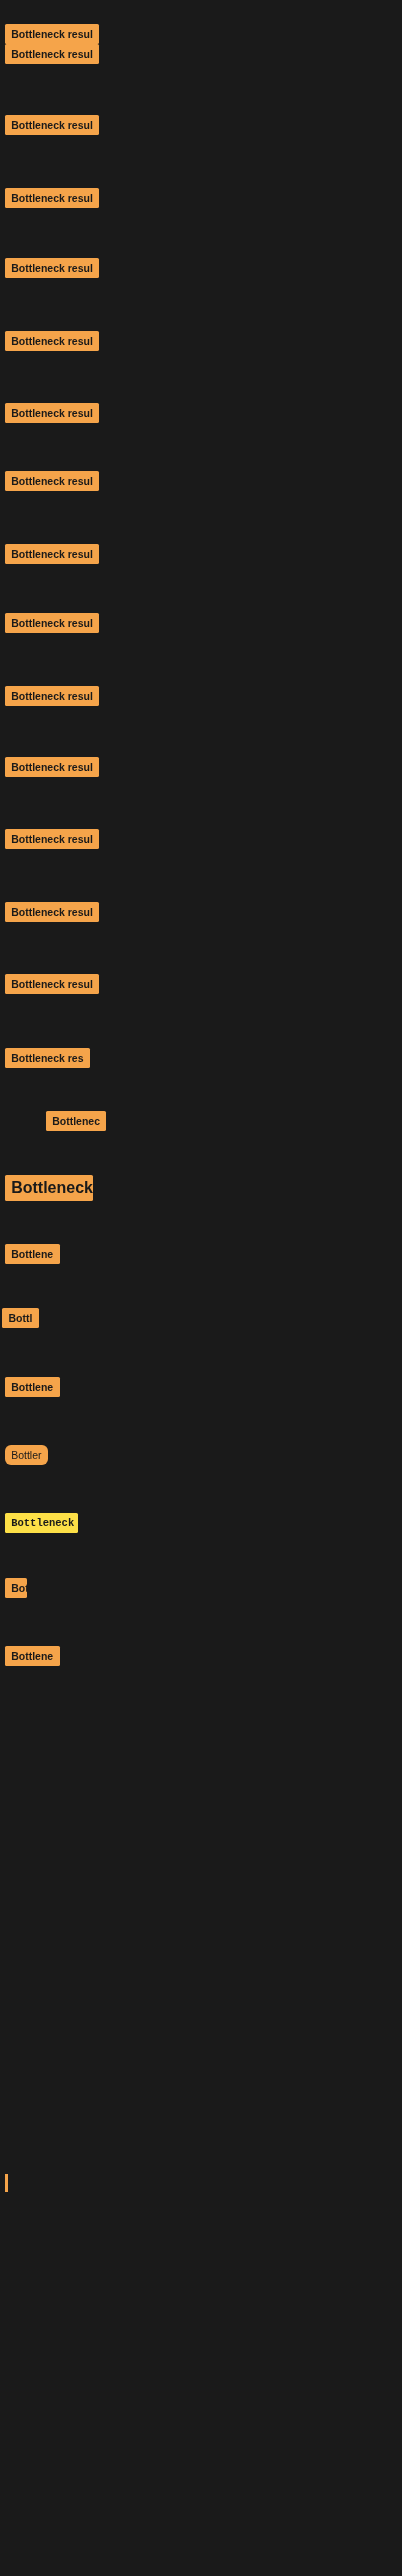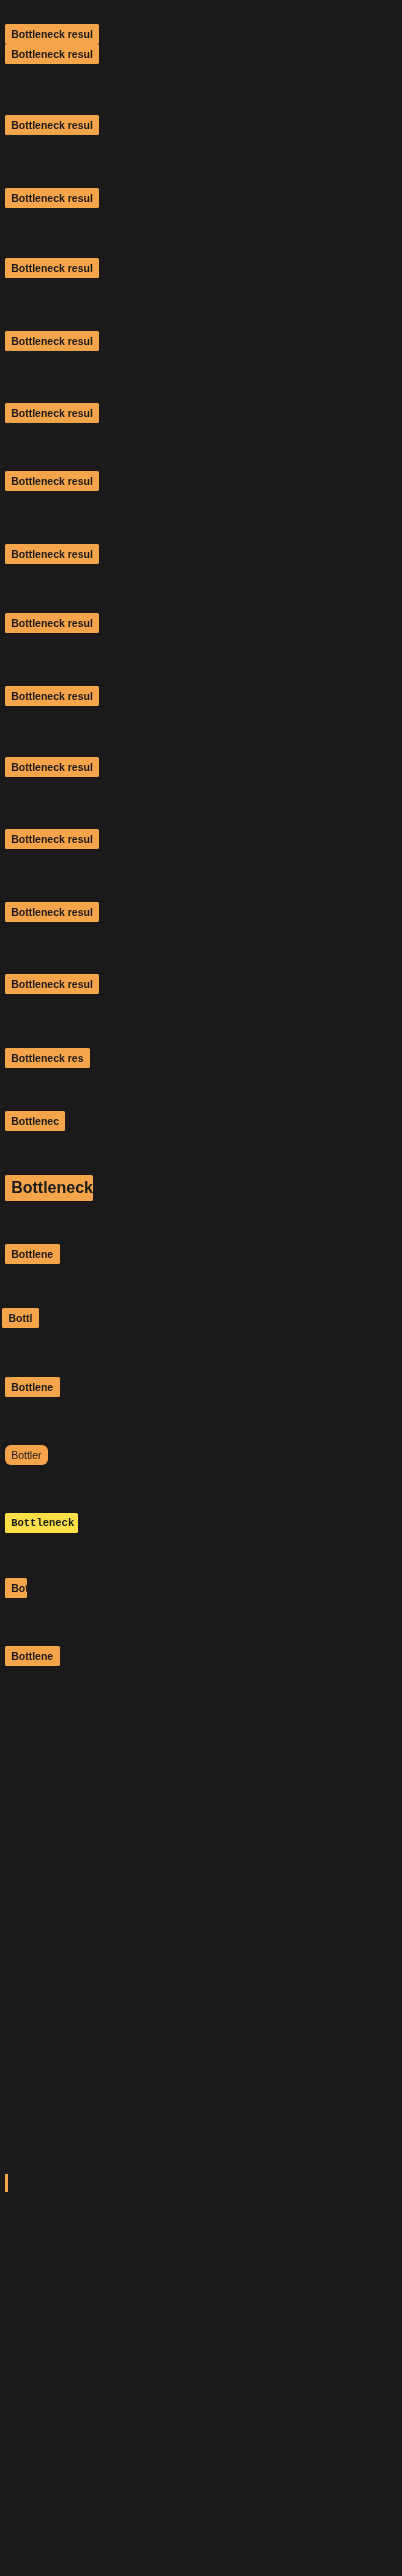--- a/index.html
+++ b/index.html
@@ -32,21 +32,21 @@
       <div style="position: absolute; top: 403px; left: 0px;"><div style="display: inline-block; background-color: rgb(245, 164, 74); color: rgb(26, 26, 26); font-family: Arial, sans-serif; font-size: 10.5px; font-weight: bold; padding: 4px 6.4px; border-radius: 1.6px; max-width: 118px; overflow: hidden; white-space: nowrap; margin-left: 4.8px;">Bottleneck resul</div></div>
       <div style="position: absolute; top: 471px; left: 0px;"><div style="display: inline-block; background-color: rgb(245, 164, 74); color: rgb(26, 26, 26); font-family: Arial, sans-serif; font-size: 10.5px; font-weight: bold; padding: 4px 6.4px; border-radius: 1.6px; max-width: 118px; overflow: hidden; white-space: nowrap; margin-left: 4.8px;">Bottleneck resul</div></div>
       <div style="position: absolute; top: 544px; left: 0px;"><div style="display: inline-block; background-color: rgb(245, 164, 74); color: rgb(26, 26, 26); font-family: Arial, sans-serif; font-size: 10.5px; font-weight: bold; padding: 4px 6.4px; border-radius: 1.6px; max-width: 118px; overflow: hidden; white-space: nowrap; margin-left: 4.8px;">Bottleneck resul</div></div>
       <div style="position: absolute; top: 613px; left: 0px;"><div style="display: inline-block; background-color: rgb(245, 164, 74); color: rgb(26, 26, 26); font-family: Arial, sans-serif; font-size: 10.5px; font-weight: bold; padding: 4px 6.4px; border-radius: 1.6px; max-width: 118px; overflow: hidden; white-space: nowrap; margin-left: 4.8px;">Bottleneck resul</div></div>
       <div style="position: absolute; top: 686px; left: 0px;"><div style="display: inline-block; background-color: rgb(245, 164, 74); color: rgb(26, 26, 26); font-family: Arial, sans-serif; font-size: 10.5px; font-weight: bold; padding: 4px 6.4px; border-radius: 1.6px; max-width: 118px; overflow: hidden; white-space: nowrap; margin-left: 4.8px;">Bottleneck resul</div></div>
       <div style="position: absolute; top: 757px; left: 0px;"><div style="display: inline-block; background-color: rgb(245, 164, 74); color: rgb(26, 26, 26); font-family: Arial, sans-serif; font-size: 10.5px; font-weight: bold; padding: 4px 6.4px; border-radius: 1.6px; max-width: 118px; overflow: hidden; white-space: nowrap; margin-left: 4.8px;">Bottleneck resul</div></div>
       <div style="position: absolute; top: 829px; left: 0px;"><div style="display: inline-block; background-color: rgb(245, 164, 74); color: rgb(26, 26, 26); font-family: Arial, sans-serif; font-size: 10.5px; font-weight: bold; padding: 4px 6.4px; border-radius: 1.6px; max-width: 118px; overflow: hidden; white-space: nowrap; margin-left: 4.8px;">Bottleneck resul</div></div>
       <div style="position: absolute; top: 902px; left: 0px;"><div style="display: inline-block; background-color: rgb(245, 164, 74); color: rgb(26, 26, 26); font-family: Arial, sans-serif; font-size: 10.5px; font-weight: bold; padding: 4px 6.4px; border-radius: 1.6px; max-width: 118px; overflow: hidden; white-space: nowrap; margin-left: 4.8px;">Bottleneck resul</div></div>
       <div style="position: absolute; top: 974px; left: 0px;"><div style="display: inline-block; background-color: rgb(245, 164, 74); color: rgb(26, 26, 26); font-family: Arial, sans-serif; font-size: 10.5px; font-weight: bold; padding: 4px 6.4px; border-radius: 1.6px; max-width: 118px; overflow: hidden; white-space: nowrap; margin-left: 4.8px;">Bottleneck resul</div></div>
       <div style="position: absolute; top: 1048px; left: 0px;"><div style="display: inline-block; background-color: rgb(245, 164, 74); color: rgb(26, 26, 26); font-family: Arial, sans-serif; font-size: 10.5px; font-weight: bold; padding: 4px 6.4px; border-radius: 1.6px; max-width: 103px; overflow: hidden; white-space: nowrap; margin-left: 4.8px;">Bottleneck res</div></div>
-      <div style="position: absolute; top: 1111px; left: 0px;"><div style="display: inline-block; background-color: rgb(245, 164, 74); color: rgb(26, 26, 26); font-family: Arial, sans-serif; font-size: 10.5px; font-weight: bold; padding: 4px 6.4px; border-radius: 1.6px; max-width: 66px; overflow: hidden; white-space: nowrap; margin-left: 4.8px;">Bottlenec</div></div>
+      <div style="position: absolute; top: 1111px; left: 0px; padding-left: 41px;"><div style="display: inline-block; background-color: rgb(245, 164, 74); color: rgb(26, 26, 26); font-family: Arial, sans-serif; font-size: 10.5px; font-weight: bold; padding: 4px 6.4px; border-radius: 1.6px; max-width: 66px; overflow: hidden; white-space: nowrap; margin-left: 4.8px;">Bottlenec</div></div>
       <div style="position: absolute; top: 1175px; left: 0px;"><div style="display: inline-block; background-color: rgb(245, 164, 74); color: rgb(26, 26, 26); font-family: Arial, sans-serif; font-size: 16px; font-weight: bold; padding: 4px 6.4px; border-radius: 1.6px; max-width: 88px; overflow: hidden; white-space: nowrap; margin-left: 4.8px;">Bottleneck r</div></div>
       <div style="position: absolute; top: 1244px; left: 0px;"><div style="display: inline-block; background-color: rgb(245, 164, 74); color: rgb(26, 26, 26); font-family: Arial, sans-serif; font-size: 10.5px; font-weight: bold; padding: 4px 6.4px; border-radius: 1.6px; max-width: 59px; overflow: hidden; white-space: nowrap; margin-left: 4.8px;">Bottlene</div></div>
       <div style="position: absolute; top: 1308px; left: 0px;"><div style="display: inline-block; background-color: rgb(245, 164, 74); color: rgb(26, 26, 26); font-family: Arial, sans-serif; font-size: 10.5px; font-weight: bold; padding: 4px 6.4px; border-radius: 1.6px; max-width: 37px; overflow: hidden; white-space: nowrap; margin-left: 2px;">Bottl</div></div>
       <div style="position: absolute; top: 1377px; left: 0px;"><div style="display: inline-block; background-color: rgb(245, 164, 74); color: rgb(26, 26, 26); font-family: Arial, sans-serif; font-size: 10.5px; font-weight: bold; padding: 4px 6.4px; border-radius: 1.6px; max-width: 59px; overflow: hidden; white-space: nowrap; margin-left: 4.8px;">Bottlene</div></div>
       <div style="position: absolute; top: 1445px; left: 0px;"><div style="display: inline-block; background-color: rgb(245, 164, 74); color: rgb(26, 26, 26); font-family: Arial, sans-serif; font-size: 10.5px; font-weight: normal; padding: 4px 6.4px; border-radius: 6px; max-width: 52px; overflow: hidden; white-space: nowrap; margin-left: 4.8px;">Bottler</div></div>
       <div style="position: absolute; top: 1513px; left: 0px;"><div style="display: inline-block; background-color: #fde047; color: rgb(26, 26, 26); font-family: Liberation Mono, monospace; font-size: 10.5px; font-weight: bold; padding: 4px 6.4px; border-radius: 1.6px; max-width: 73px; overflow: hidden; white-space: nowrap; margin-left: 4.8px;">Bottleneck</div></div>
       <div style="position: absolute; top: 1578px; left: 0px;"><div style="display: inline-block; background-color: rgb(245, 164, 74); color: rgb(26, 26, 26); font-family: Arial, sans-serif; font-size: 10.5px; font-weight: bold; padding: 4px 6.4px; border-radius: 1.6px; max-width: 22px; overflow: hidden; white-space: nowrap; margin-left: 4.8px;">Bot</div></div>
       <div style="position: absolute; top: 1646px; left: 0px;"><div style="display: inline-block; background-color: rgb(245, 164, 74); color: rgb(26, 26, 26); font-family: Arial, sans-serif; font-size: 10.5px; font-weight: bold; padding: 4px 6.4px; border-radius: 1.6px; max-width: 59px; overflow: hidden; white-space: nowrap; margin-left: 4.8px;">Bottlene</div></div>
     </div>
 

